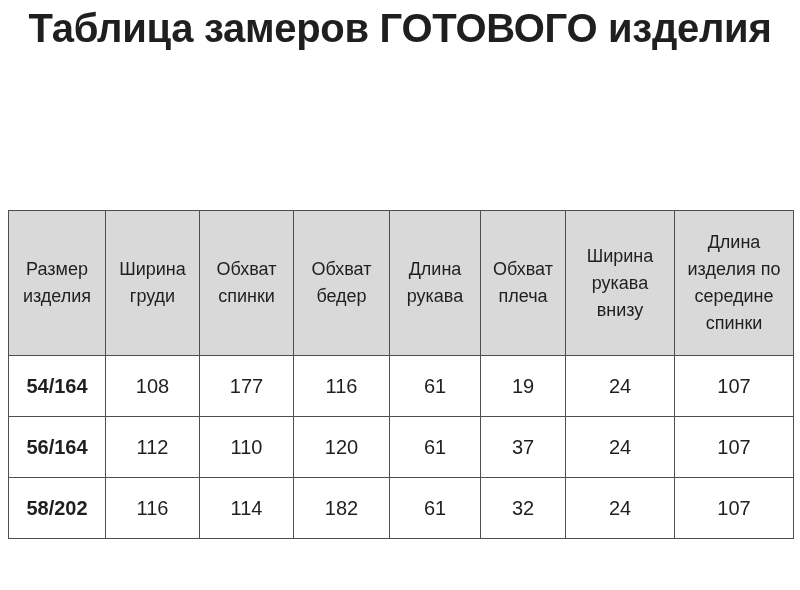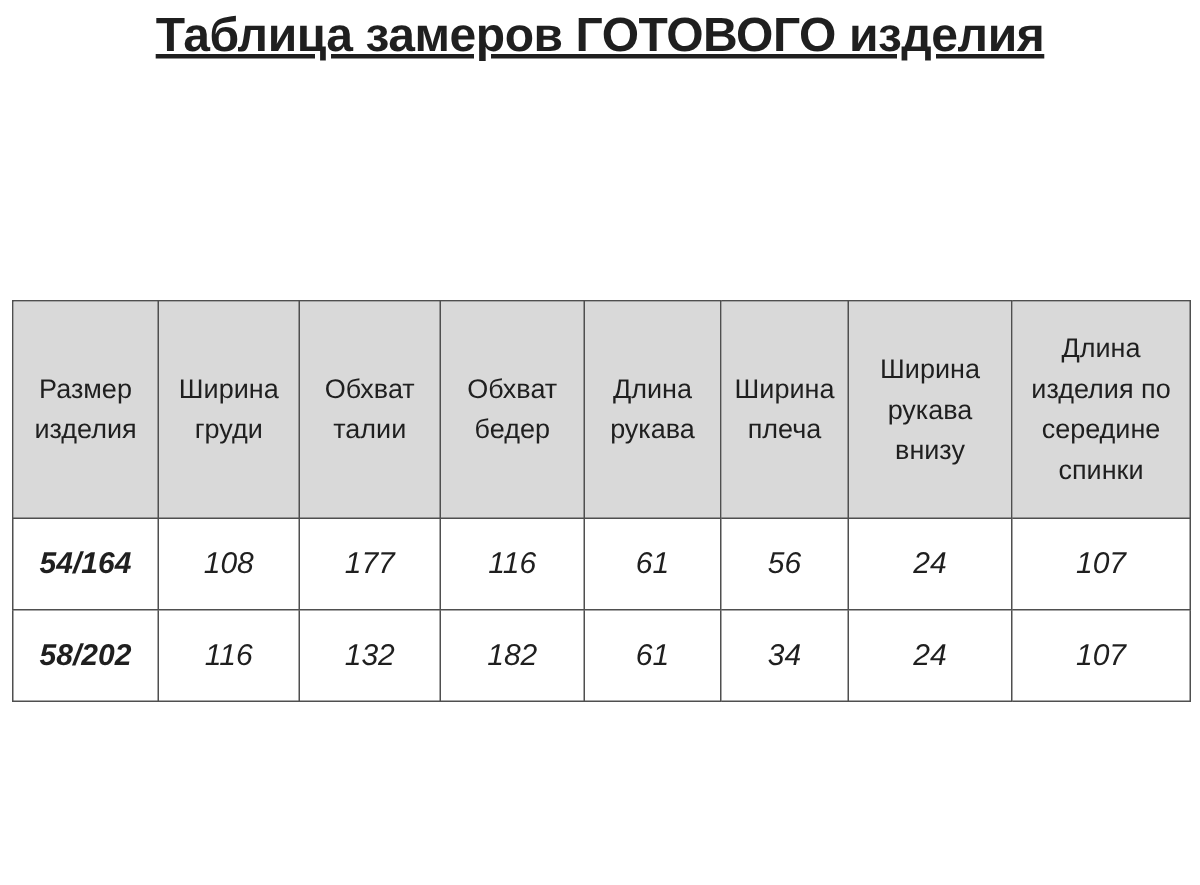--- a/index.html
+++ b/index.html
@@ -9,27 +9,26 @@
     height: 590px;
     background: #ffffff;
     overflow: hidden;
   }
   body {
     font-family: "Liberation Sans", "DejaVu Sans", sans-serif;
     color: var(--text, #1f1f1f);
   }
   .title {
     margin: 4px 0 0 0;
-    font-size: 32px;
+    font-size: 40px;
     font-weight: 700;
     letter-spacing: -0.3px;
     text-align: center;
     color: var(--text, #111111);
     line-height: 1.2;
-    text-decoration: underline;
   }
   table.size-table {
     border-collapse: collapse;
     table-layout: fixed;
     margin: 158px 0 0 8px;
     width: 785px;
   }
   .size-table th,
   .size-table td {
     border: 1px solid var(--border, #4f4f4f);
@@ -43,21 +42,20 @@
     font-size: 18px;
     line-height: 1.5;
     height: 140px;
     padding: 2px 7px;
   }
   .size-table td {
     font-size: 20px;
     height: 60px;
     padding: 0 4px;
     background: #ffffff;
-    font-style: italic;
   }
   .size-table td.size-cell {
     font-weight: 700;
   }
 </style>
 </head>
 <body>
 
 <div class="page">
 
@@ -71,45 +69,55 @@
       <col style="width:96px">
       <col style="width:91px">
       <col style="width:85px">
       <col style="width:109px">
       <col style="width:119px">
     </colgroup>
     <thead>
       <tr>
         <th>Размер изделия</th>
         <th>Ширина груди</th>
-        <th>Обхват талии</th>
+        <th>Обхват спинки</th>
         <th>Обхват бедер</th>
         <th>Длина рукава</th>
-        <th>Ширина плеча</th>
+        <th>Обхват плеча</th>
         <th>Ширина рукава внизу</th>
         <th>Длина изделия по середине спинки</th>
       </tr>
     </thead>
     <tbody>
       <tr>
         <td class="size-cell">54/164</td>
         <td>108</td>
         <td>177</td>
         <td>116</td>
         <td>61</td>
-        <td>56</td>
+        <td>19</td>
+        <td>24</td>
+        <td>107</td>
+      </tr>
+      <tr>
+        <td class="size-cell">56/164</td>
+        <td>112</td>
+        <td>110</td>
+        <td>120</td>
+        <td>61</td>
+        <td>37</td>
         <td>24</td>
         <td>107</td>
       </tr>
       <tr>
         <td class="size-cell">58/202</td>
         <td>116</td>
-        <td>132</td>
+        <td>114</td>
         <td>182</td>
         <td>61</td>
-        <td>34</td>
+        <td>32</td>
         <td>24</td>
         <td>107</td>
       </tr>
     </tbody>
   </table>
 
 </div>
 
 </body></html>

